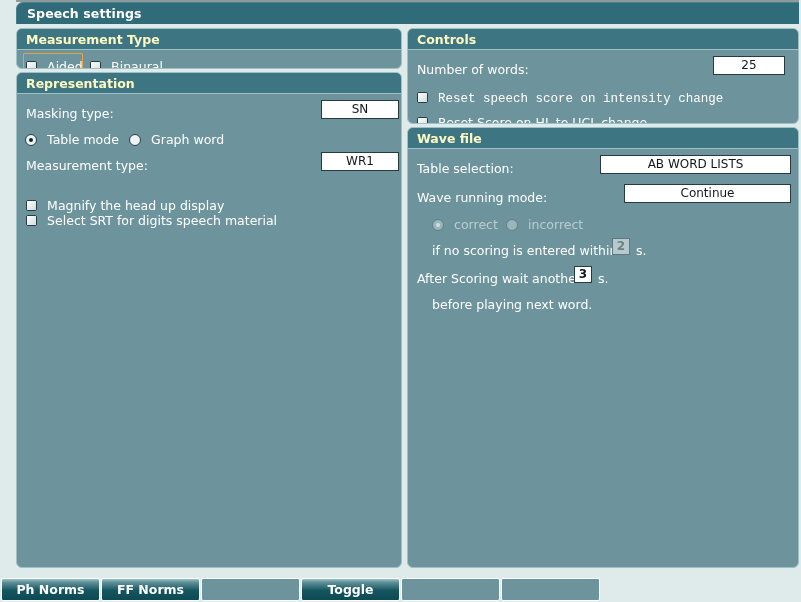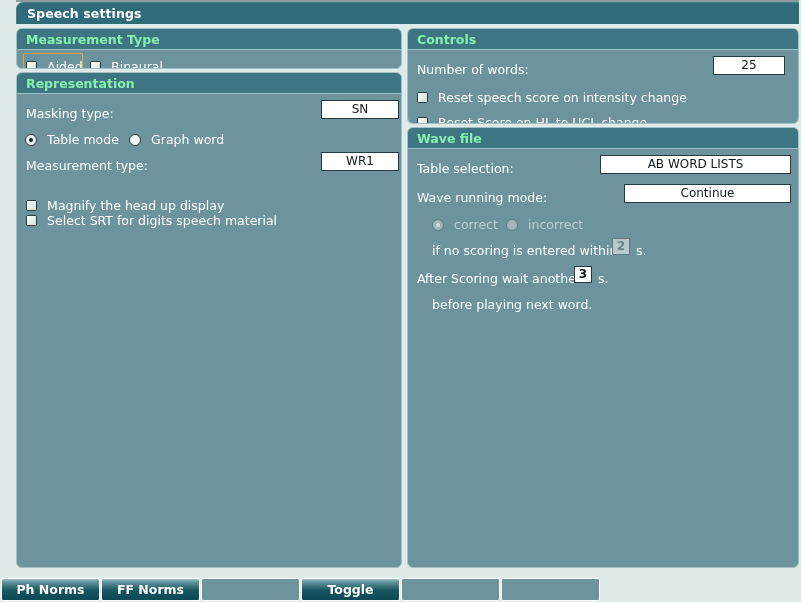--- a/index.html
+++ b/index.html
@@ -66,21 +66,21 @@
     position: absolute;
     background: #6d949c;
     border: 1px solid #9fc0c4;
     border-radius: 6px;
     overflow: hidden;
   }
 
   .panel-head {
     height: 21px;
     background: #3d7682;
-    color: #86efac;
+    color: #fef9c3;
     font-size: 12.5px;
     font-weight: bold;
     line-height: 21px;
     padding-left: 9px;
     border-bottom: 1px solid #9fc0c4;
     white-space: nowrap;
     overflow: hidden;
   }
   .panel-body { position: relative; }
 
@@ -268,21 +268,21 @@
         </div>
         <div class="panel-body">
 
           <div class="row" style="left:9px; top:9px;">
             <span class="lbl">Number of words:</span>
           </div>
           <div class="field" style="left:305px; top:6px; width:72px;">25</div>
 
           <div class="row" style="left:9px; top:37px;">
             <span class="cb"></span>
-            <span class="lbl" style="margin-left:5px;">Reset speech score on intensity change</span>
+            <span class="lbl" style="margin-left:5px;font-family:Liberation Mono, monospace;">Reset speech score on intensity change</span>
           </div>
 
           <div class="row" style="left:9px; top:62px;">
             <span class="cb"></span>
             <span class="lbl" style="margin-left:5px;">Reset Score on HL to UCL change</span>
           </div>
 
         </div>
       </div>
 

